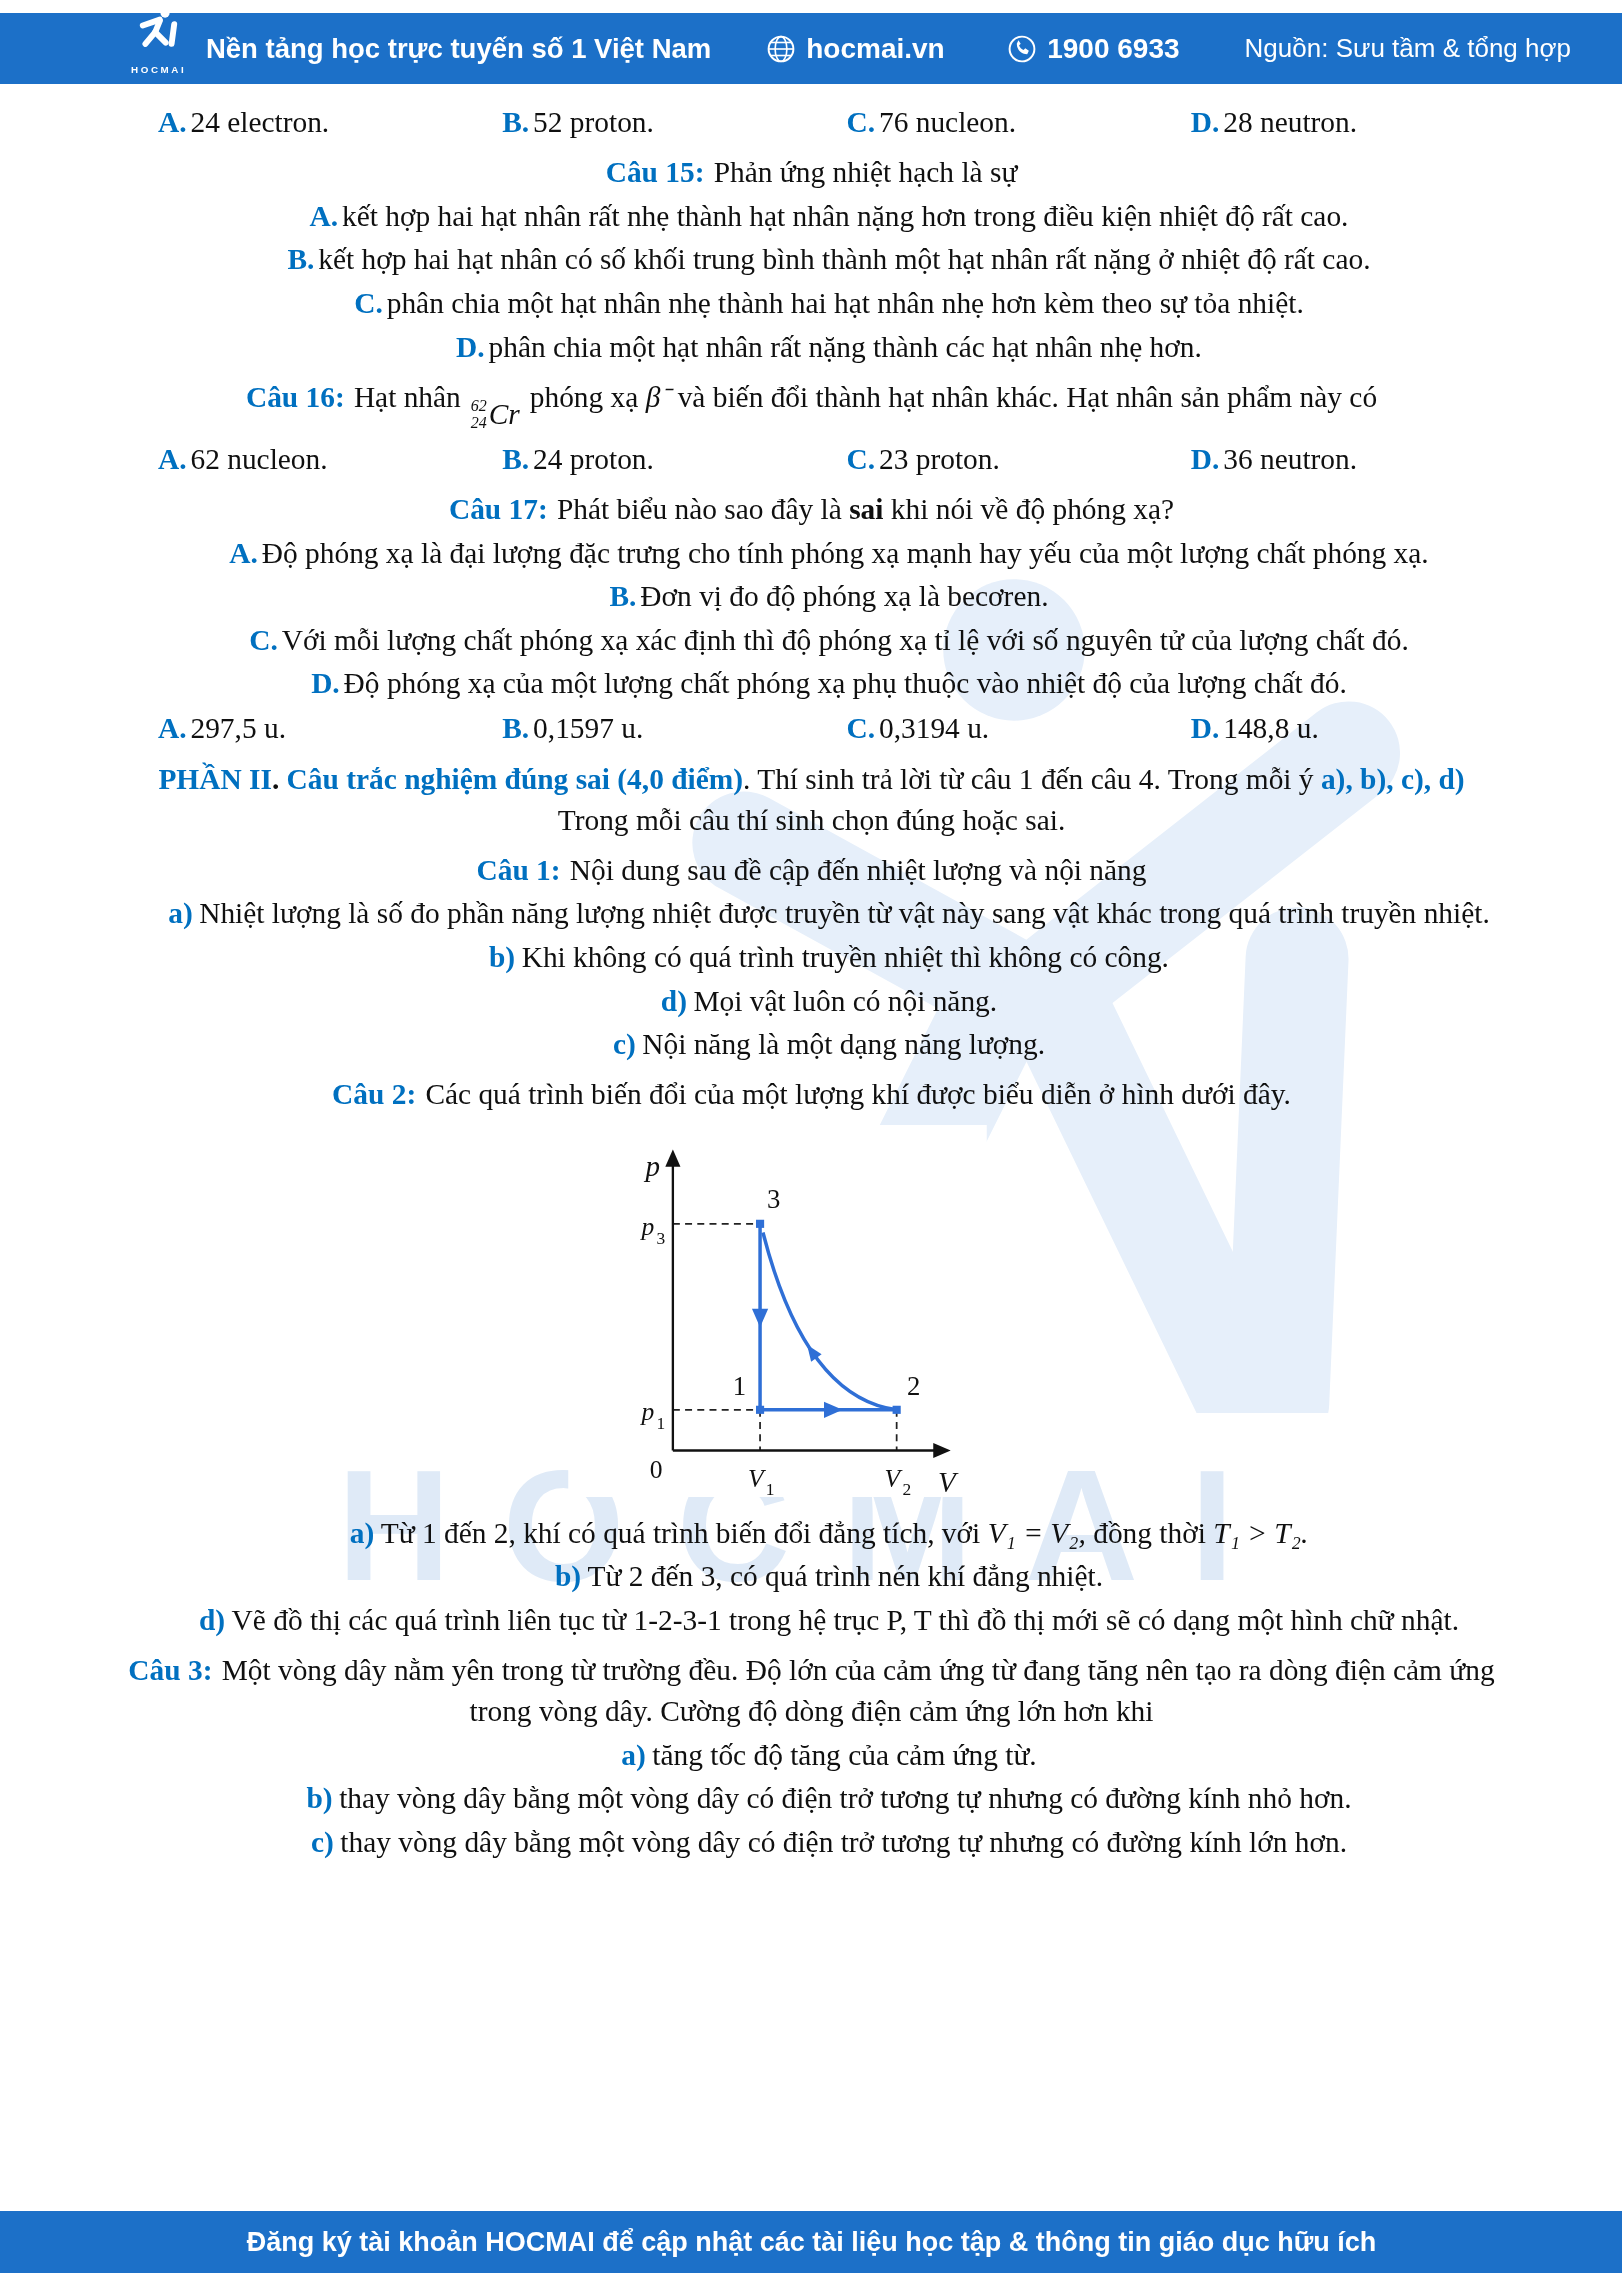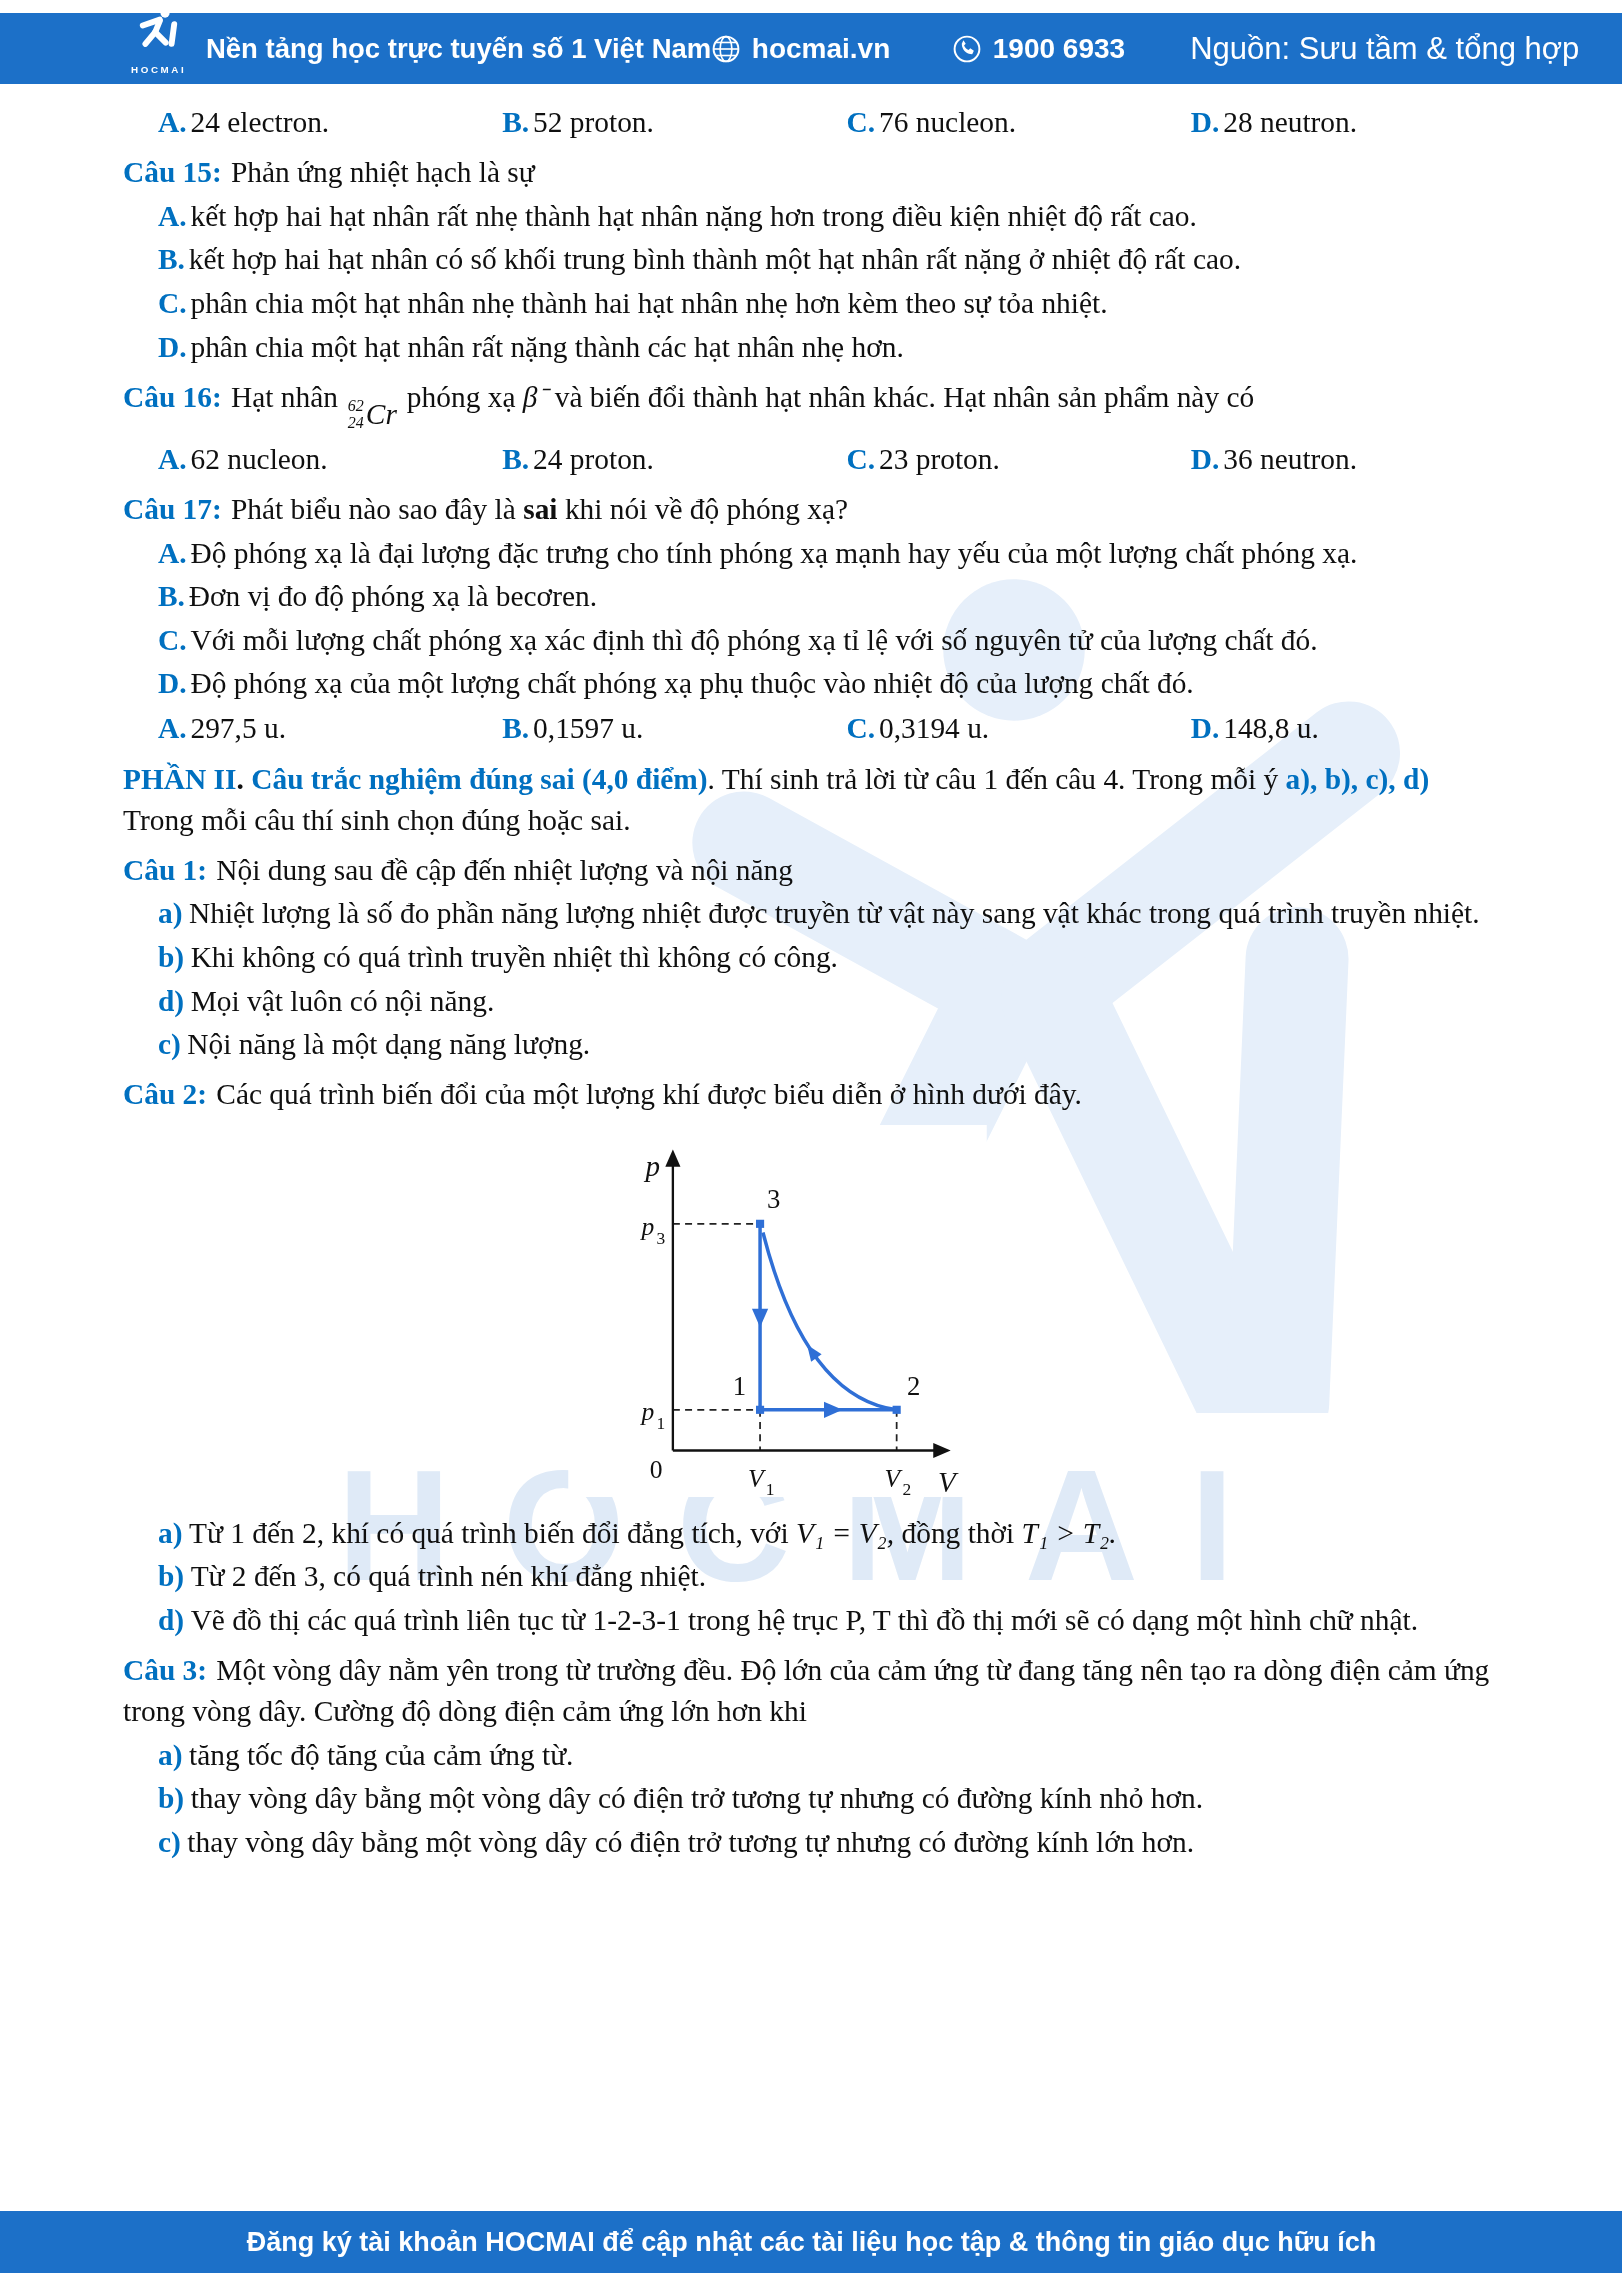--- a/index.html
+++ b/index.html
@@ -24,32 +24,32 @@
     background:var(--header_blue,#1c70c8); color:#ffffff;
     font-family:"Liberation Sans", sans-serif;
     display:flex; align-items:center; padding:0 52px 0 131px; box-sizing:border-box;
   }
   .logo-block { display:flex; flex-direction:column; align-items:center; }
   .logo-word { font-size:9.8px; font-weight:700; letter-spacing:2.6px; margin-top:1.3px; }
   .tagline { margin-left:19.6px; font-size:27.5px; font-weight:700; white-space:nowrap; }
   .hgroup { display:flex; align-items:center; gap:10.5px; font-size:28px; font-weight:700; white-space:nowrap; }
   .hgroup.site { margin-left:auto; }
   .hgroup.phone { margin-left:62px; }
-  .source { margin-left:65px; font-size:31px; font-weight:500; white-space:nowrap; }
+  .source { margin-left:65px; font-size:26px; font-weight:500; white-space:nowrap; }
 
   .footer-bar {
     position:absolute; bottom:22px; left:0; width:1623px; height:62px; z-index:2;
     background:var(--header_blue,#1c70c8); color:#ffffff;
     font-family:"Liberation Sans", sans-serif; font-size:27px; font-weight:600;
     display:flex; align-items:center; justify-content:center;
   }
 
   
   .content { position:absolute; top:98px; left:123px; width:1377px; z-index:1; }
-  .para { margin:2.6px 0; }
+  .para { margin:2.6px 0;text-align:center; }
   .indent { text-indent:35px; }
   .qtop { margin-top:9.2px; }
   .qlabel { color:var(--accent_blue,#0070c0); font-weight:700; margin-right:9.2px; }
   .opt-letter { color:var(--accent_blue,#0070c0); font-weight:700; margin-right:3.9px; }
   .item-letter { color:var(--accent_blue,#0070c0); font-weight:700; margin-right:6.5px; }
   .blue-bold { color:var(--accent_blue,#0070c0); font-weight:700; }
   .b { font-weight:700; }
   .math { font-style:italic; }
 
   .opt-row { display:flex; margin:4px 0; }

